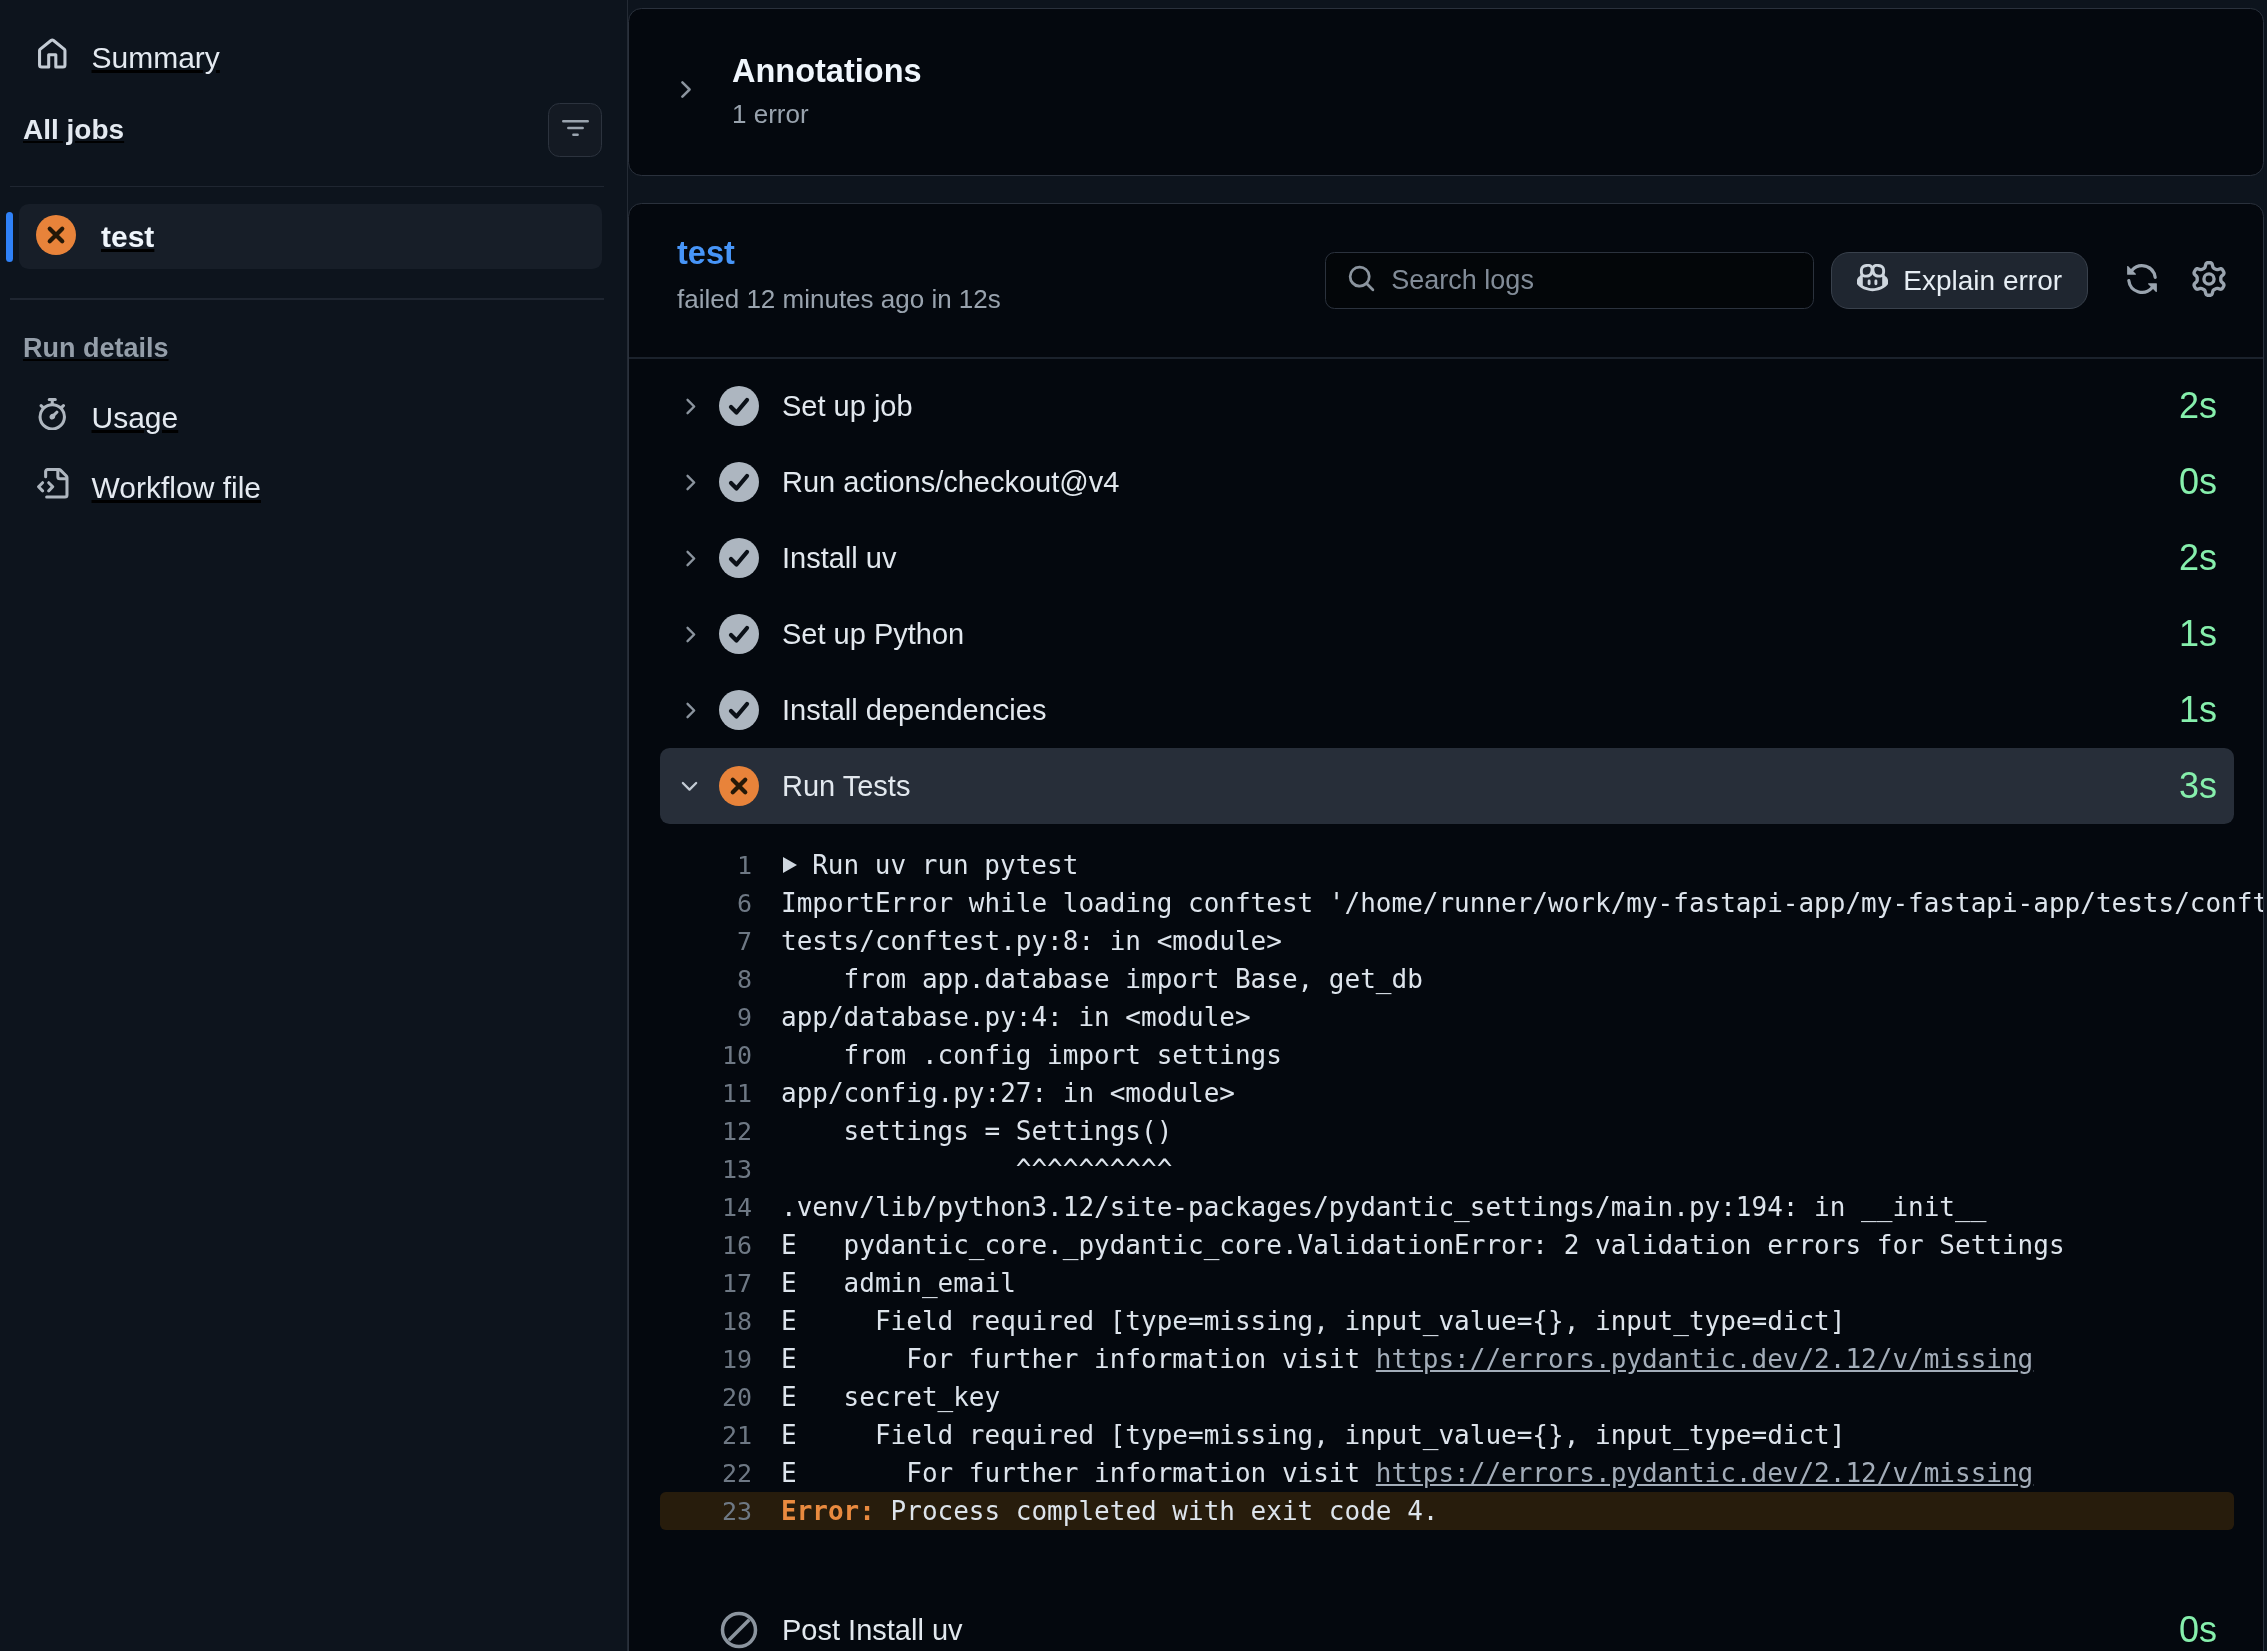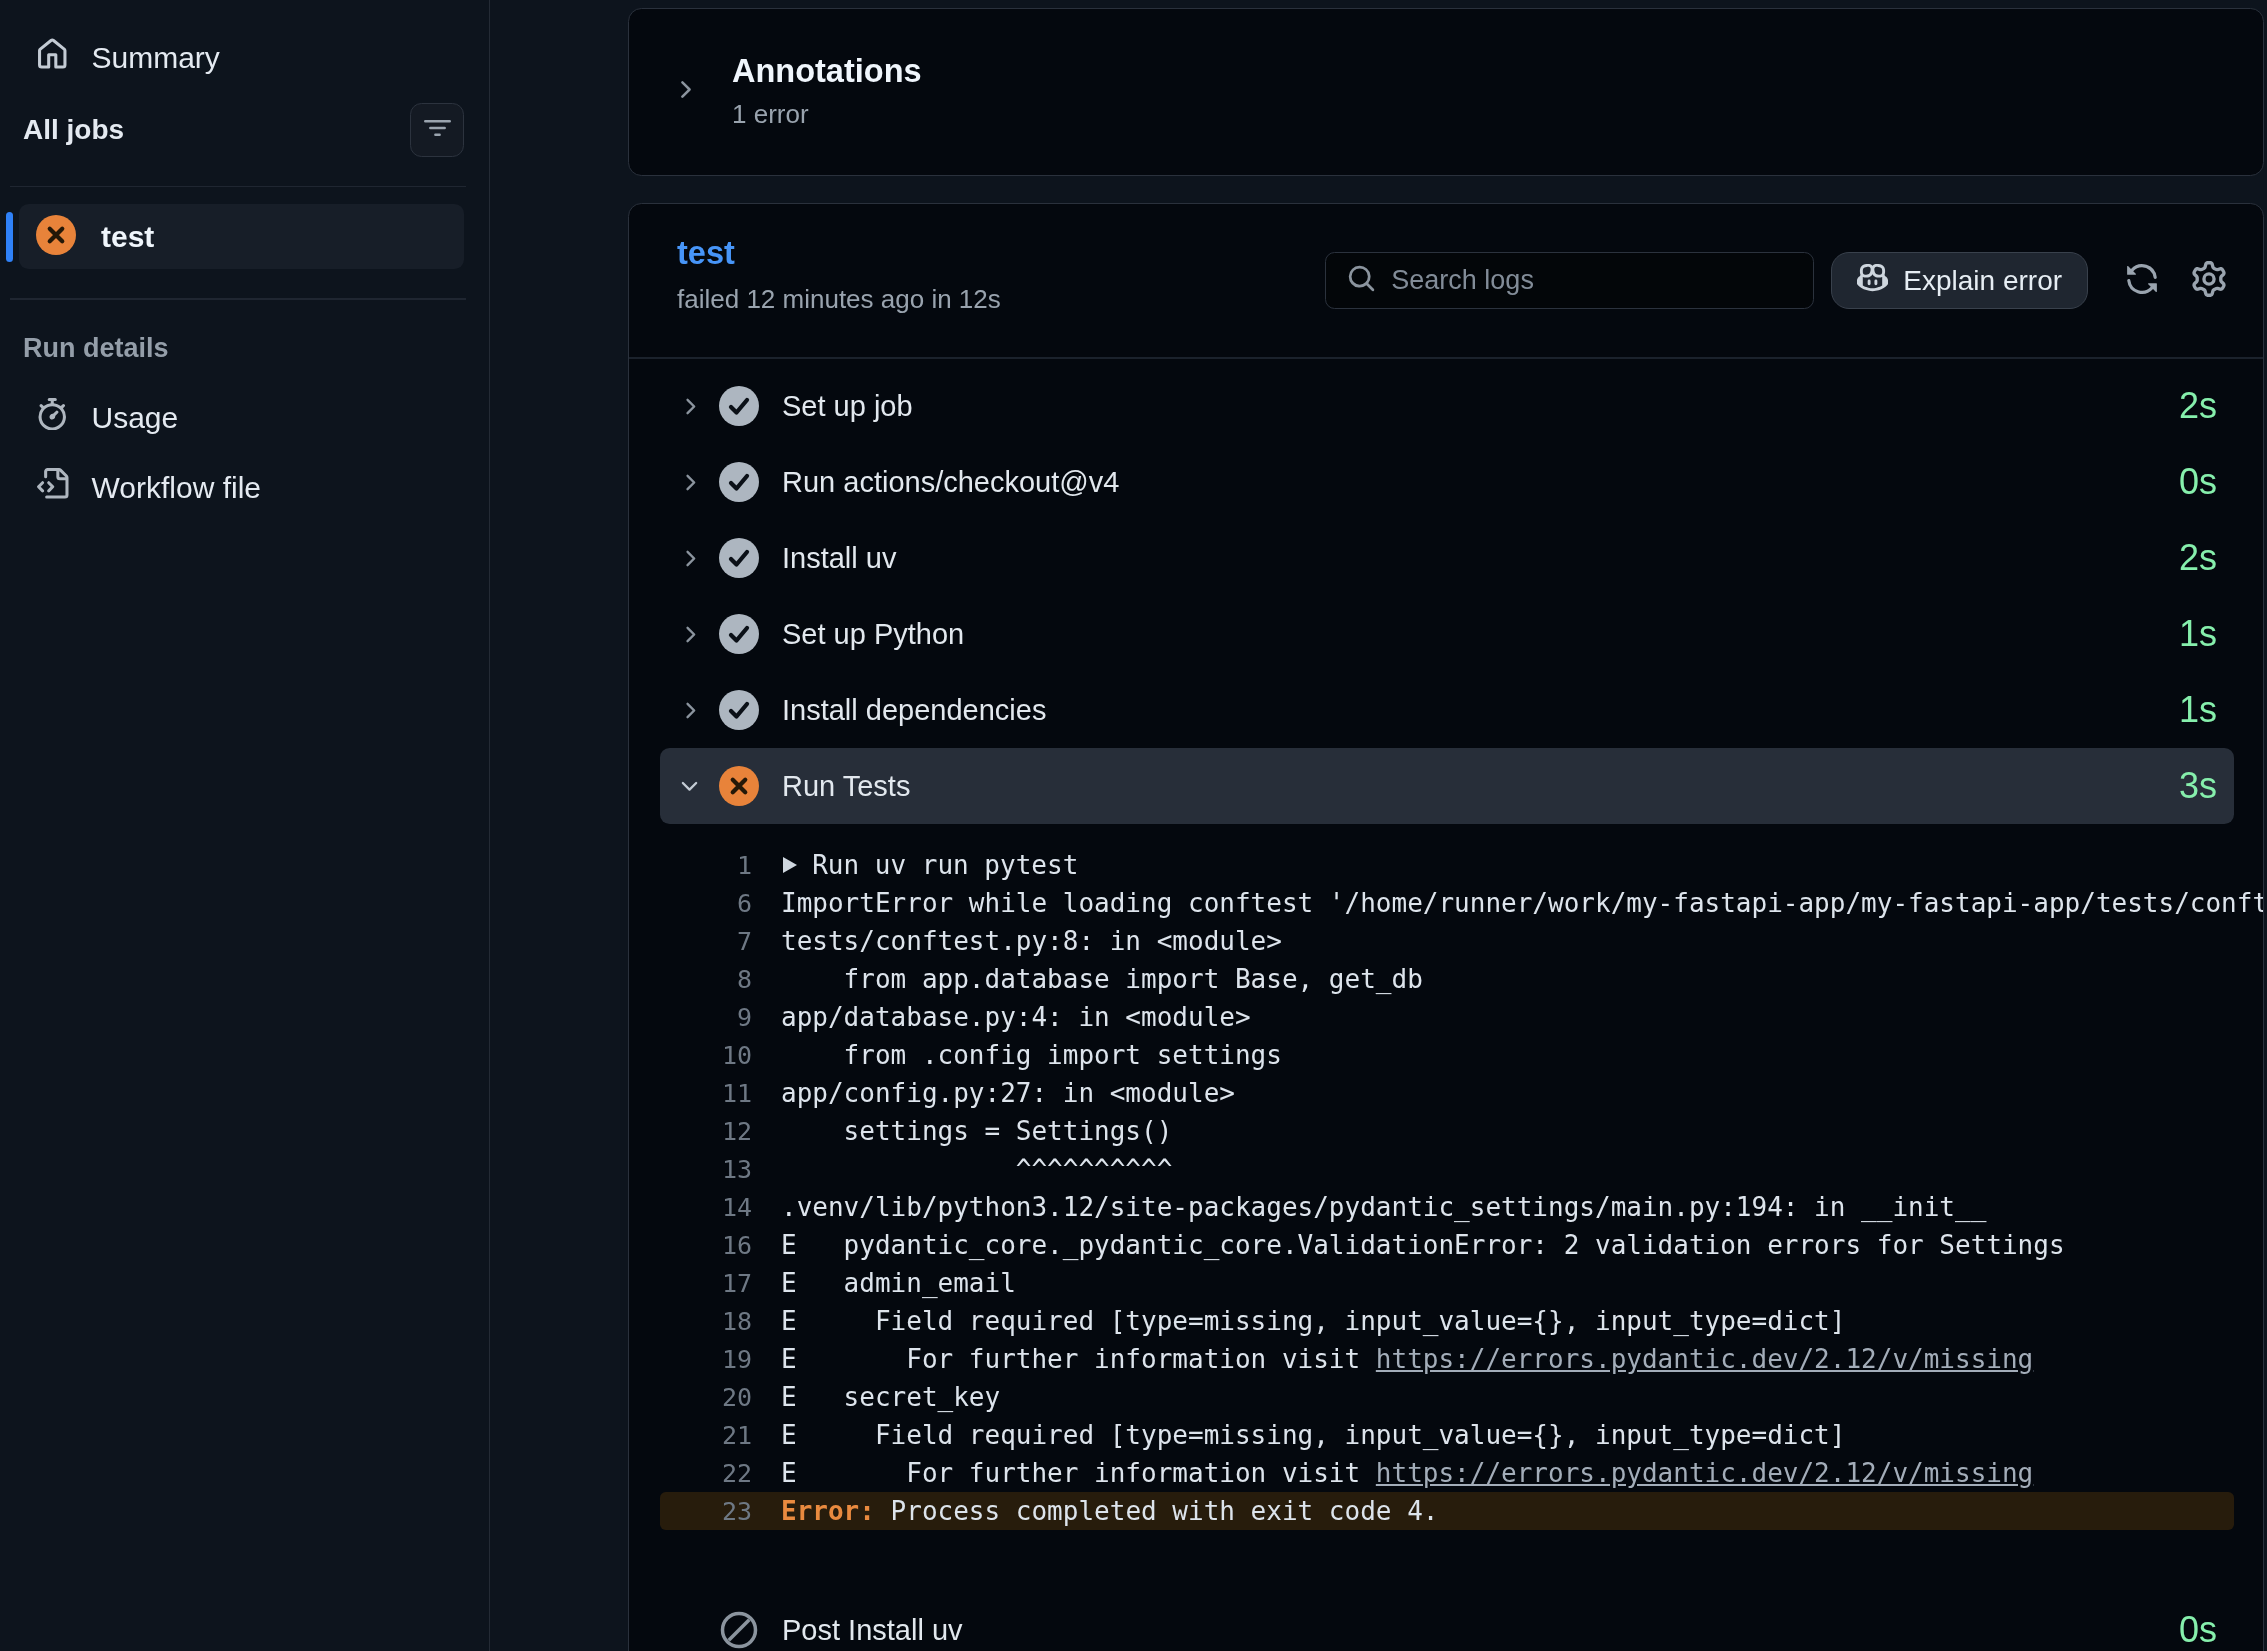--- a/index.html
+++ b/index.html
@@ -4,22 +4,23 @@
 <style>
   * { margin:0; padding:0; box-sizing:border-box; }
   html,body { background:#0d141d; }
   .app {
     position:relative; width:2267px; height:1652px; overflow:hidden;
     background:#0d141d; font-family:"Liberation Sans", sans-serif;
     -webkit-font-smoothing:antialiased;
   }
   
   .sidebar {
-    position:absolute; left:0; top:0; bottom:0; width:490px;
+    position:absolute; left:0; top:0; bottom:0; width:628px;
     border-right:1.9px solid #242b35;
+    text-decoration:underline;
   }
   .side-item { display:flex; align-items:center; gap:23px; color:#e4eaf1; font-size:30px; cursor:pointer; }
   .side-item svg { flex:none; }
   .summary-item { margin:38px 0 0 36px; }
   .alljobs-row { display:flex; align-items:center; justify-content:space-between; margin:25px 25px 0 23px; }
   .alljobs-label { font-size:28px; font-weight:bold; color:#e4eaf1; }
   .filter-btn {
     width:54px; height:54px; border-radius:11.5px; background:#141a23;
     border:1.9px solid #2c333e; display:flex; align-items:center; justify-content:center; cursor:pointer;
   }

